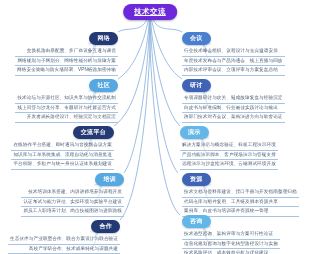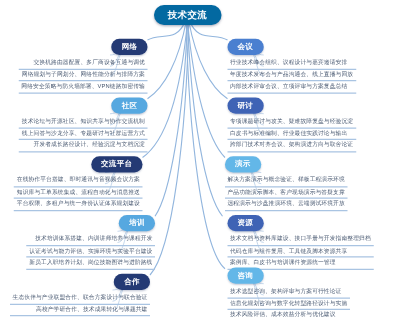--- a/index.html
+++ b/index.html
@@ -11,30 +11,31 @@
     position:relative;
   }
   #map{position:absolute;inset:0;width:300px;height:254px;}
   svg.links{position:absolute;left:0;top:0;width:300px;height:254px;pointer-events:none;}
 
   .center-node{
     position:absolute;
     left:50%;
     transform:translateX(-50%);
     top:4px;
-    background:#0369a1;
+    background:#6d28d9;
     color:#ffffff;
     border-radius:9px;
     padding:3px 11px;
     font-size:7.5px;
     font-weight:bold;
     letter-spacing:.4px;
     white-space:nowrap;
     box-shadow:0 1px 2px rgba(20,30,70,.35);
     z-index:5;
+    text-decoration:underline;
   }
 
   .branch{position:absolute;z-index:4;}
   .branch.left{text-align:right;}
   .branch.right{text-align:left;}
 
   .node{
     display:inline-block;
     color:#ffffff;
     border-radius:7px;

